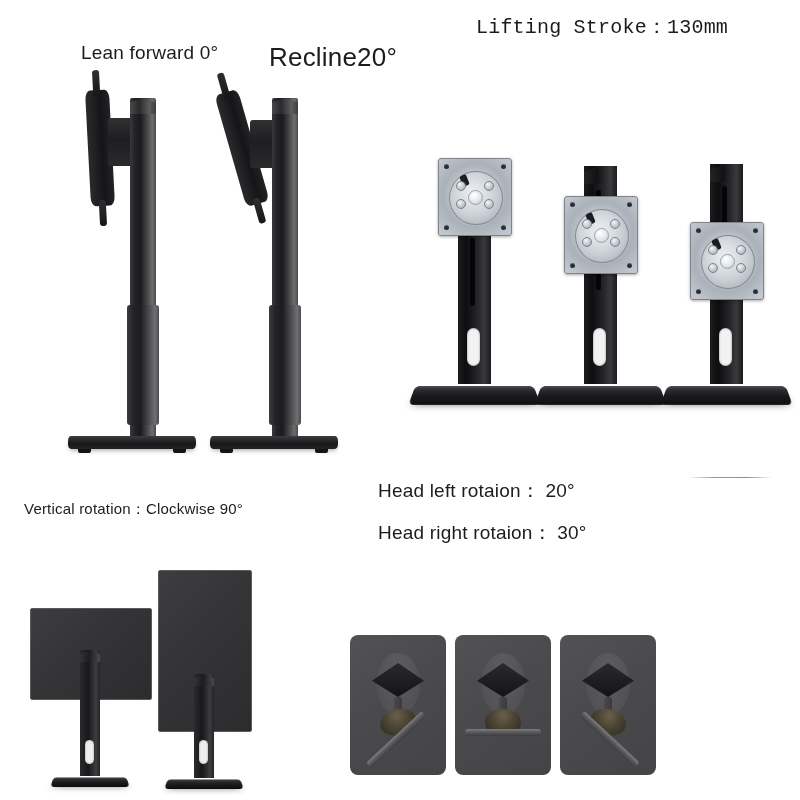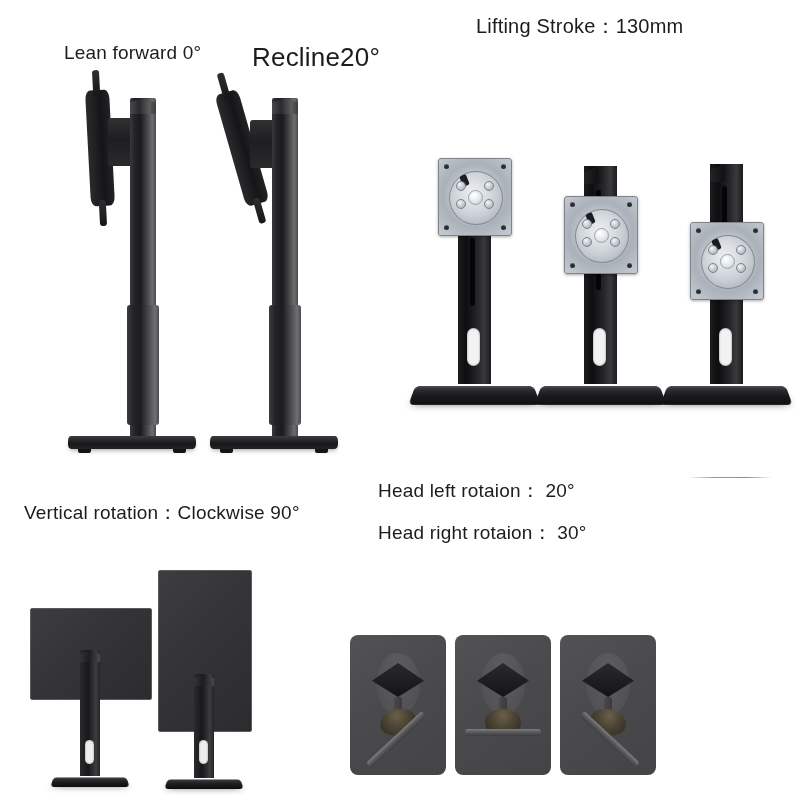--- a/index.html
+++ b/index.html
@@ -18,21 +18,21 @@
   .spec-label {
     position: absolute;
     white-space: nowrap;
     color: #1c1c1c;
     font-weight: 400;
     letter-spacing: 0.2px;
   }
 
   
   #panel-tilt { position: absolute; left: 60px; top: 20px; width: 300px; height: 440px; }
-  #panel-tilt .caption-row { position: absolute; top: 0; left: 0; width: 300px; height: 46px; text-align: center; }
+  #panel-tilt .caption-row { position: absolute; top: 0; left: 17px; width: 300px; height: 46px; text-align: center; }
   #lbl-lean    { left: 4px;   top: 22px; font-size: 19px; }
   #lbl-recline { left: 192px; top: 22px; font-size: 26px; }
 
   .stand-side { position: absolute; top: 70px; width: 128px; height: 370px; }
   #stand-lean    { left: 8px; }
   #stand-recline { left: 150px; }
 
   
   .ss-post {
     position: absolute; left: 62px; top: 8px; width: 26px; height: 340px;
@@ -77,21 +77,21 @@
     box-shadow: 0 3px 5px -2px rgba(0,0,0,.40);
   }
   .ss-base::before, .ss-base::after { 
     content:""; position:absolute; bottom:-4px; width:13px; height:4px;
     background:#141416; border-radius:0 0 2px 2px;
   }
   .ss-base::before { left: 10px; }
   .ss-base::after  { right: 10px; }
 
   
-  #panel-lift { position: absolute; left: 410px; top: 5px; width: 385px; height: 430px; }
+  #panel-lift { position: absolute; left: 410px; top: 5px; width: 385px; height: 430px; font-family: Liberation Mono, monospace; }
   #lbl-lift { left: 66px; top: 8px; font-size: 20px; }
 
   .lift-row { position: absolute; left: 0; top: 145px; width: 385px; height: 280px; }
   .lift-unit { position: absolute; width: 125px; height: 280px; }
   #lift-high { left: 2px; }
   #lift-mid  { left: 128px; }
   #lift-low  { left: 254px; }
 
   .lu-post {
     position: absolute; left: 46px; width: 33px;
@@ -163,21 +163,21 @@
   #lift-low .lu-vesa { top: 72px; }
 
   
   #hairline {
     position: absolute; left: 688px; top: 477px; width: 84px; height: 1px;
     background: linear-gradient(to right, rgba(255,255,255,0), #9a9a9a 30%, #8e8e8e 70%, rgba(255,255,255,0));
   }
 
   
   #panel-vrot { position: absolute; left: 10px; top: 490px; width: 300px; height: 300px; }
-  #lbl-vrot { left: 14px; top: 10px; font-size: 19px; }
+  #lbl-vrot { left: 14px; top: 10px; font-size: 15px; }
 
   .mon { position: absolute; }
   
   #mon-land { left: 20px; top: 118px; width: 120px; height: 170px; }
   #mon-land .m-screen {
     position: absolute; left: 0; top: 0; width: 120px; height: 90px;
     background: linear-gradient(135deg,#3d3d3f 0%,#343436 45%,#2c2c2e 100%);
     border: 1px solid #5a5a5c; border-radius: 2px;
   }
   

